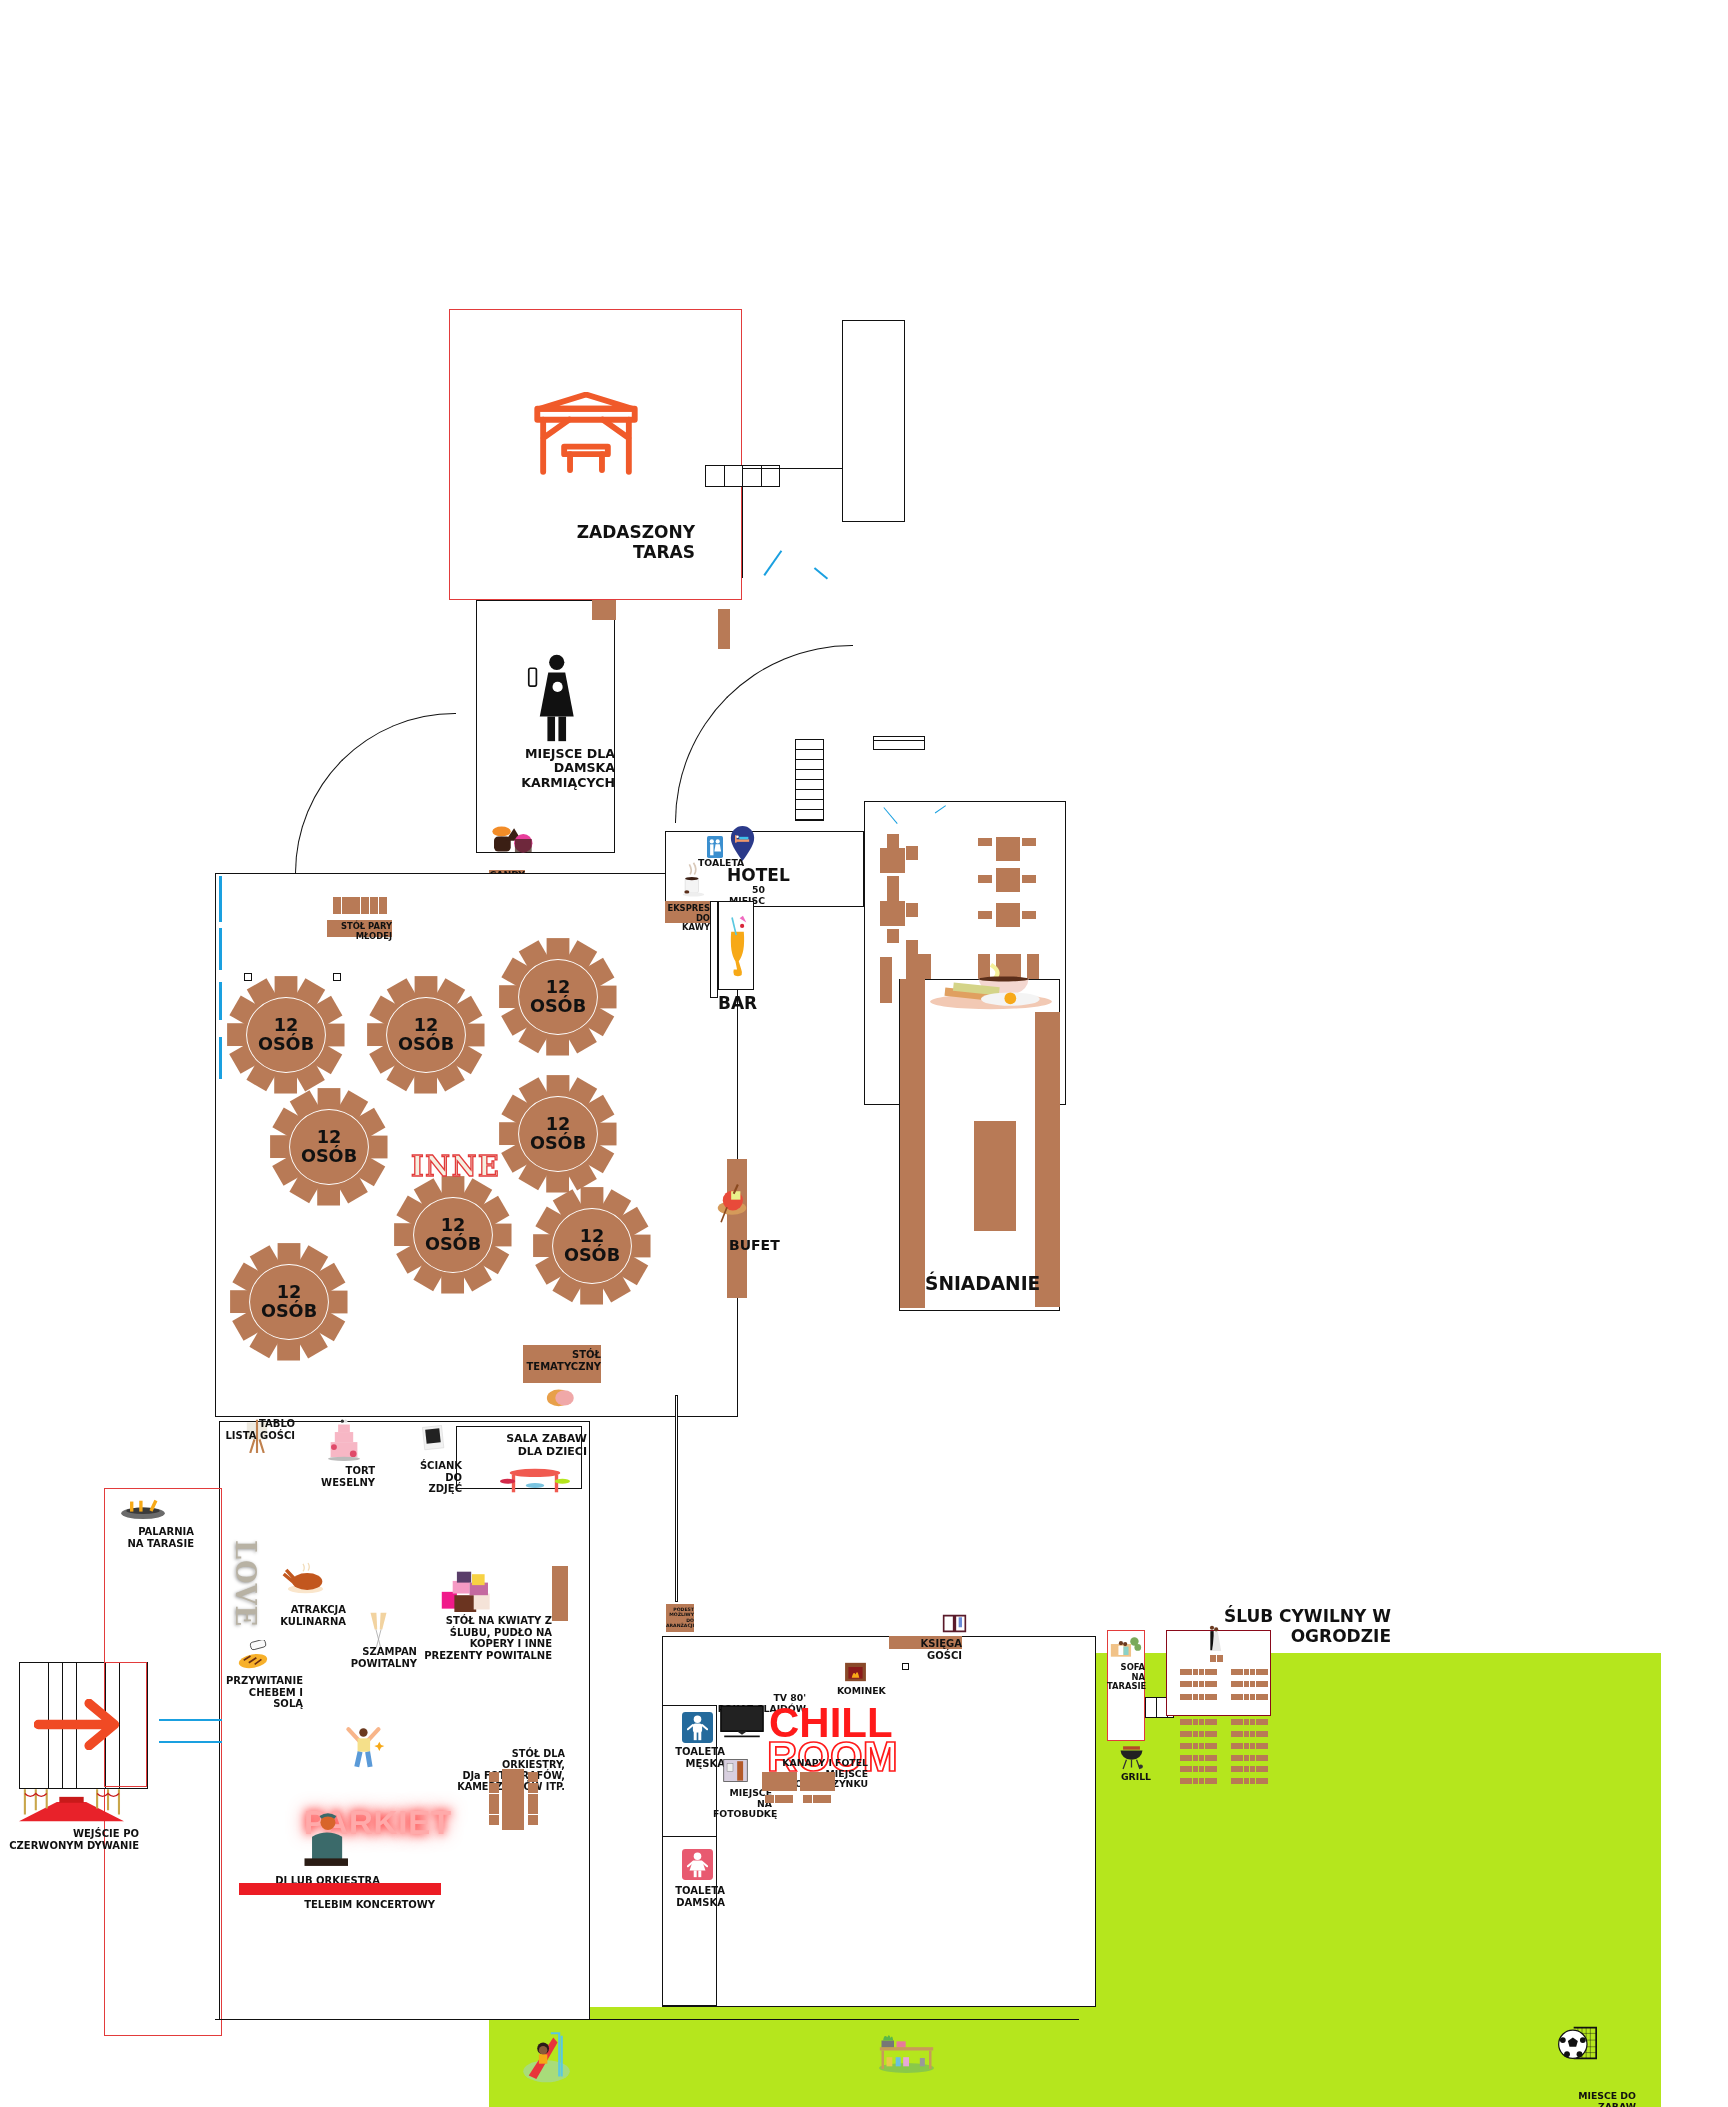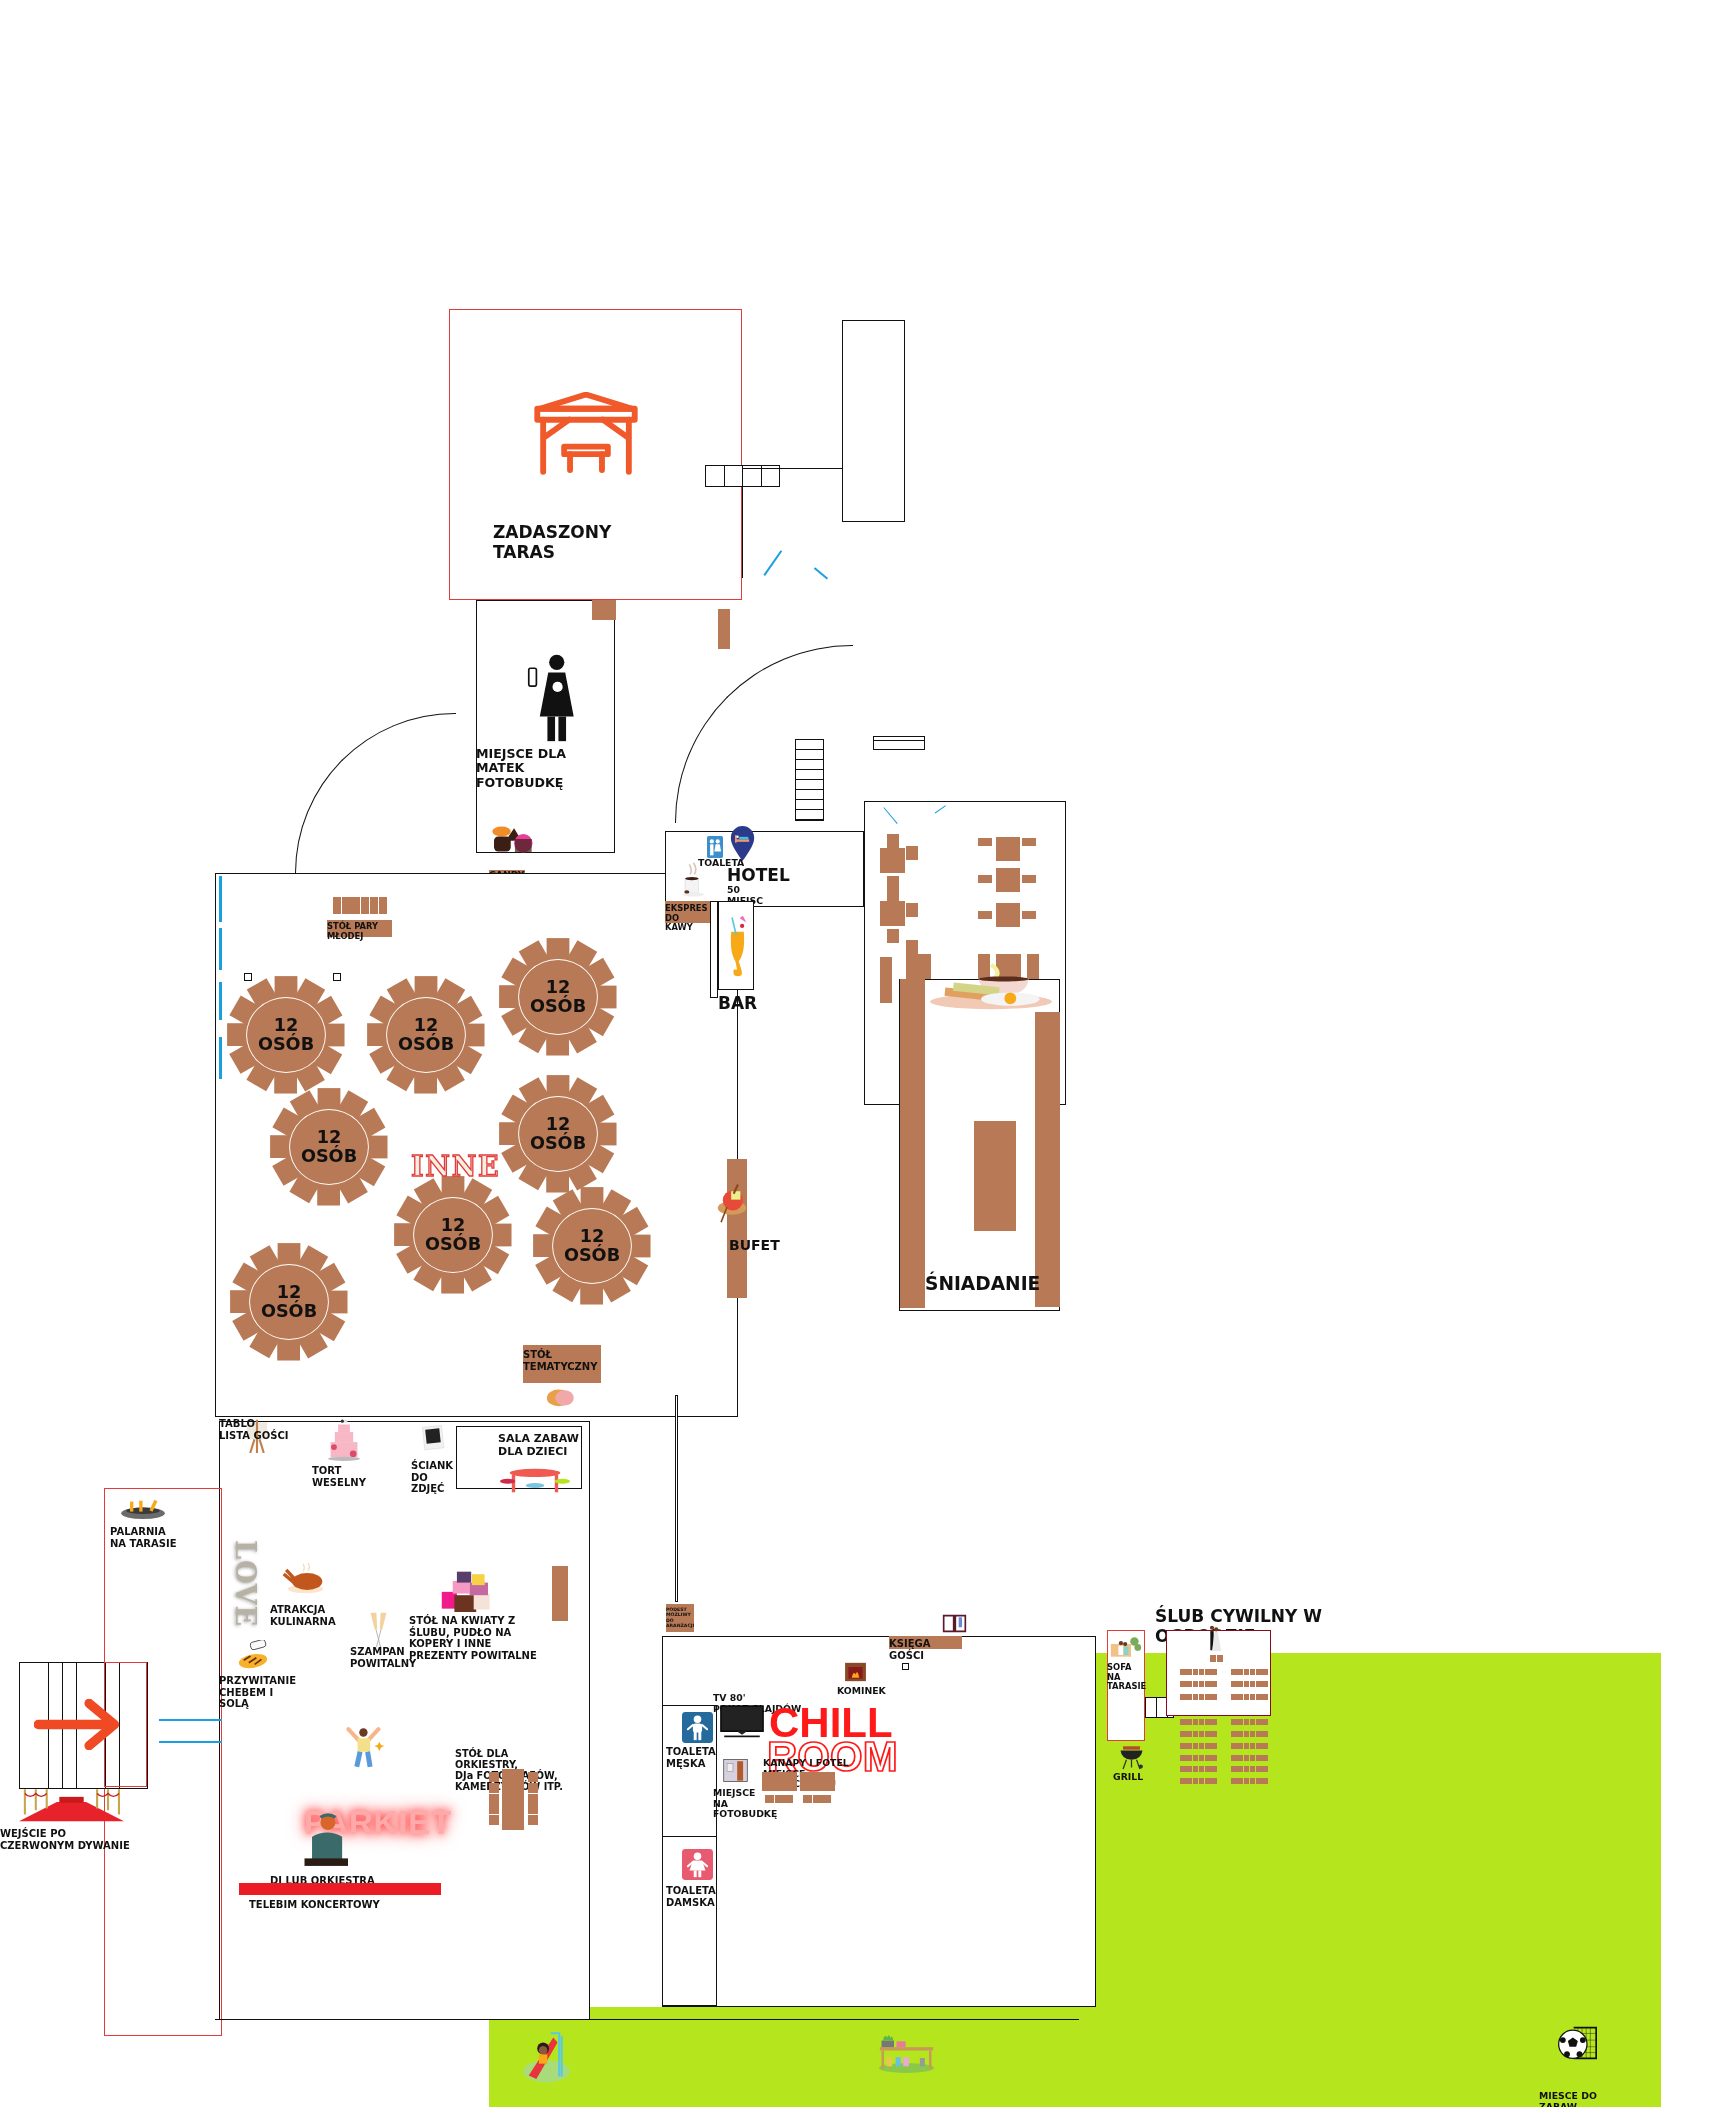--- a/index.html
+++ b/index.html
@@ -1,21 +1,21 @@
 <!DOCTYPE html>
 <html style="font-size:6.7px"><head>
 <meta charset="utf-8">
 <style>
   html,body{margin:0;padding:0;background:#ffffff;}
   body{width:1729px;height:2530px;position:relative;overflow:hidden;font-family:"DejaVu Sans","Liberation Sans",sans-serif;}
   .abs{position:absolute;}
   .wall{position:absolute;border:1.3px solid #111;background:#fff;box-sizing:border-box;}
   .wall-red{position:absolute;border:1.3px solid #e23b3b;box-sizing:border-box;}
   .brown{position:absolute;background:#b87a56;}
-  .lbl{position:absolute;font-weight:bold;color:#111;text-align:left;line-height:1.15;text-transform:none;}
+  .lbl{position:absolute;font-weight:bold;color:#111;text-align:right;line-height:1.15;text-transform:none;}
   .lbl-sm{font-size:10px;}
   .lbl-md{font-size:12.6px;}
   .lbl-lg{font-size:17px;}
   .round-table{position:absolute;width:126px;height:126px;}
   .round-table .core{position:absolute;left:21px;top:23px;width:84px;height:80px;border-radius:50%;background:#b87a56;border:1.7px solid #fff;box-sizing:border-box;display:flex;flex-direction:column;align-items:center;justify-content:center;font-weight:bold;font-size:18.6px;color:#111;line-height:1.1;z-index:2;}
   .round-table .chair{position:absolute;width:23.6px;height:23.6px;background:#b87a56;left:51px;top:51px;}
   .grass{position:absolute;background:#b5e61d;}
   .door{position:absolute;background:#1aa0e0;}
   .seat-row{position:absolute;display:flex;gap:1.3px;}
   .seat-row span{display:block;width:19.4px;height:21px;background:#b87a56;}
@@ -74,21 +74,21 @@
       <circle cx="70" cy="22" r="18" fill="#111"></circle>
       <path d="M50 46 H90 L110 150 H30 Z" fill="#111"></path>
       <rect x="48" y="150" width="18" height="58" fill="#111"></rect>
       <rect x="74" y="150" width="18" height="58" fill="#111"></rect>
       <rect x="4" y="36" width="18" height="42" rx="4" fill="#fff" stroke="#111" stroke-width="4"></rect>
       <circle cx="72" cy="80" r="12" fill="#fff"></circle>
     </svg>
 </div>
 <div class="lbl lbl-md" style="left:476px;top:747px;width:139px;">
     <div>MIEJSCE DLA</div>
-    <div>MATEK FOTOBUDKĘ</div>
+    <div>DAMSKA KARMIĄCYCH</div>
   </div>
 
 <div class="icon" style="left:489px;top:822px;width:46px;height:34px;">
   <svg width="46" height="34" viewBox="0 0 110 80">
       <ellipse cx="30" cy="22" rx="22" ry="12" fill="#f28c28"></ellipse>
       <rect x="12" y="34" width="40" height="36" rx="10" fill="#3b1f14"></rect>
       <path d="M40 44 L60 14 L78 44 Z" fill="#3b1f14"></path>
       <ellipse cx="82" cy="50" rx="22" ry="22" fill="#e83e9b"></ellipse>
       <path d="M62 40 H102 V72 H62Z" fill="#3b1f14" opacity="0.7"></path>
     </svg>

